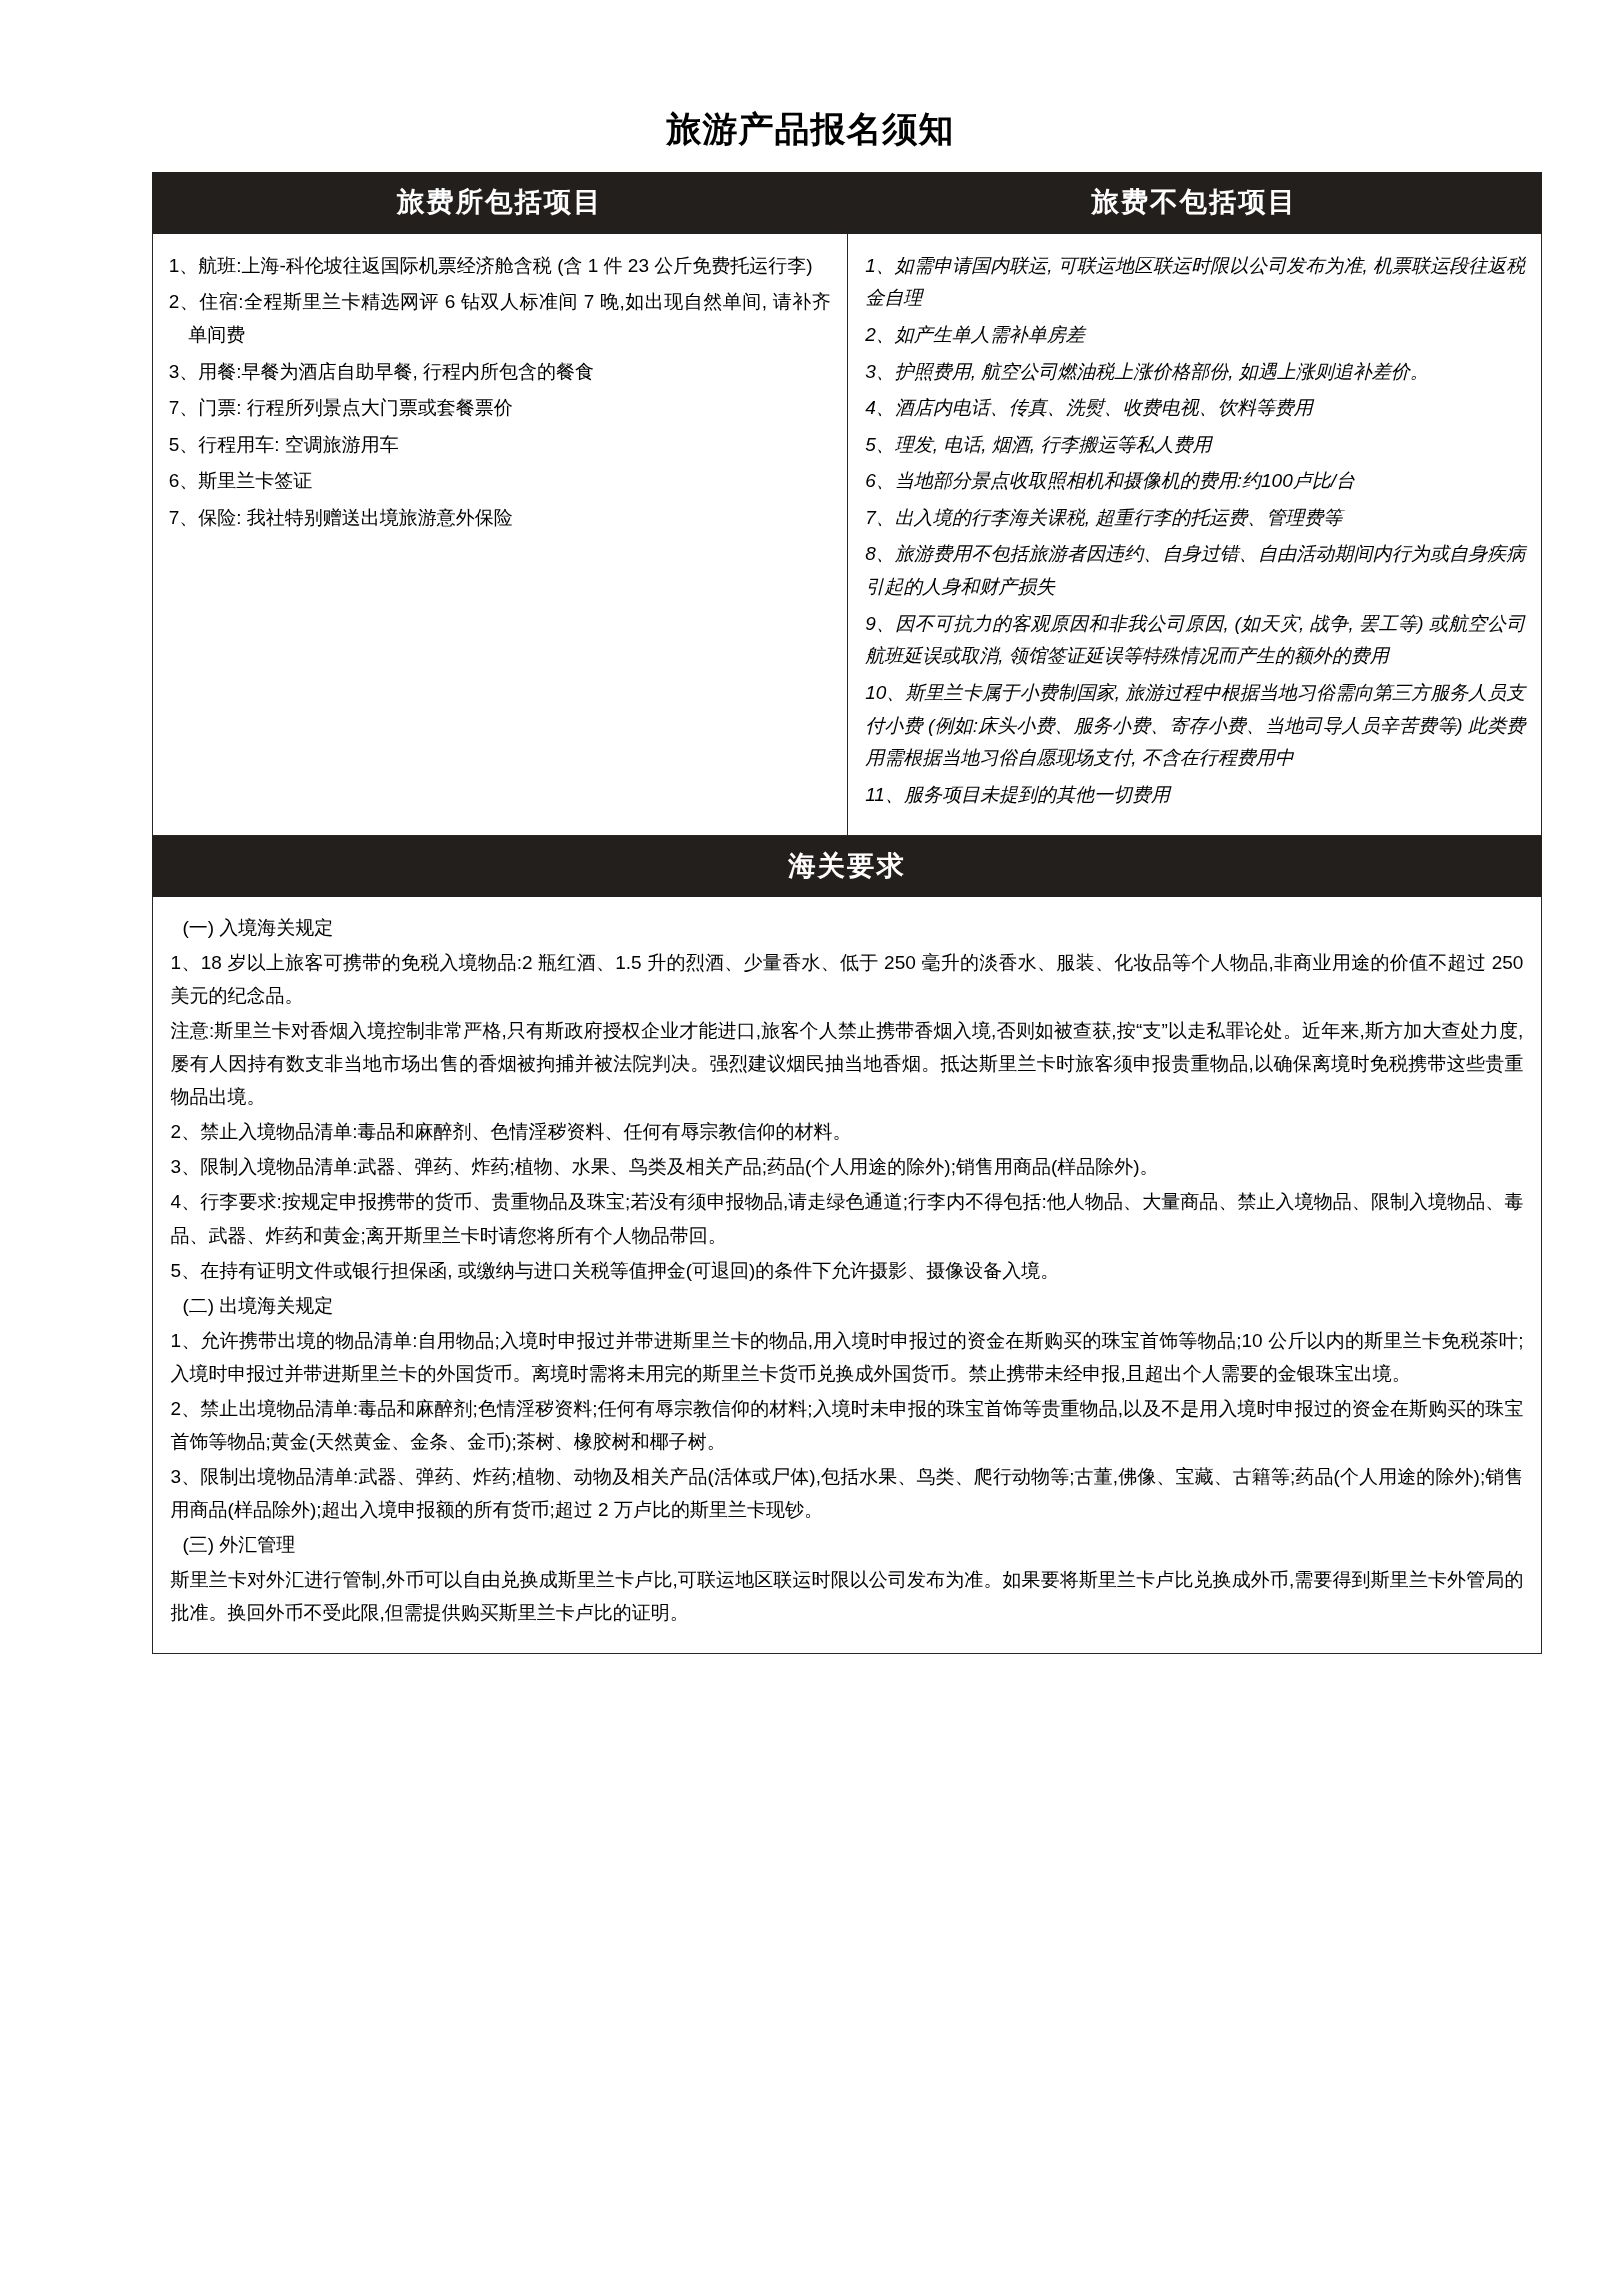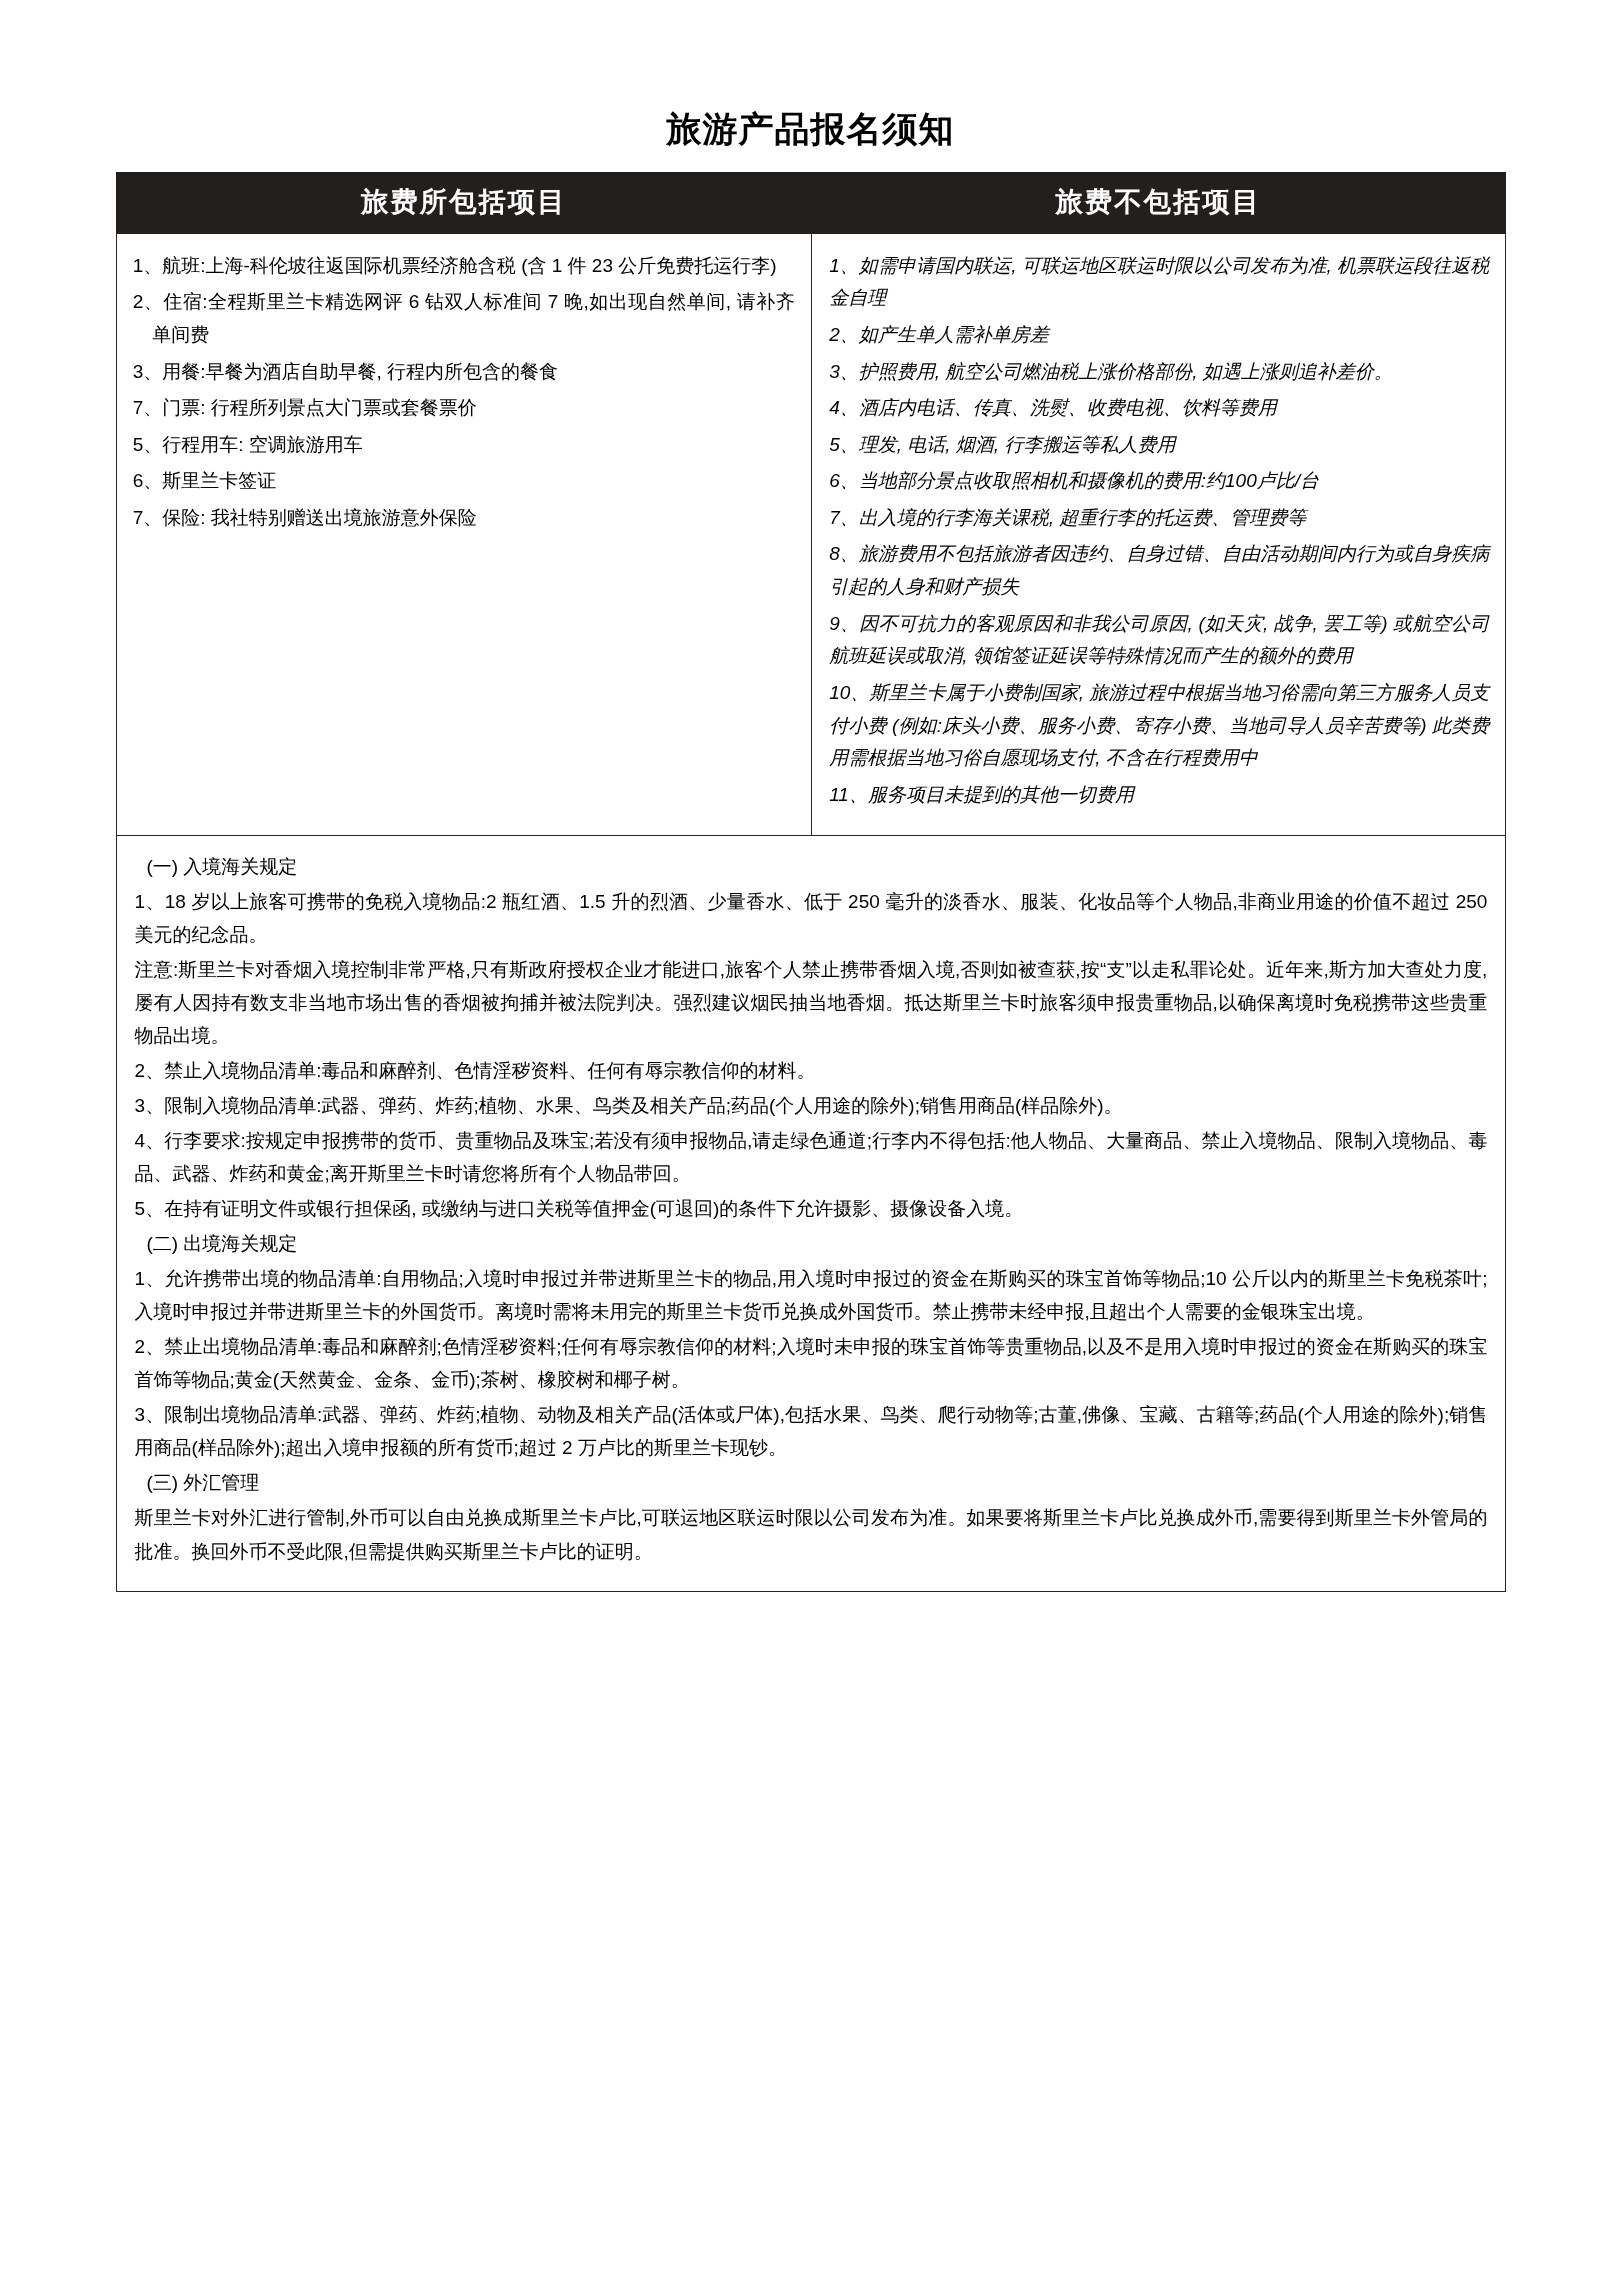--- a/index.html
+++ b/index.html
@@ -24,20 +24,21 @@
     font-size: 35px;
     font-weight: bold;
     letter-spacing: 1px;
     margin: 0 0 21.6px 0;
     line-height: 1.2;
   }
   table.main {
     width: 1390px;
     border-collapse: collapse;
     table-layout: fixed;
+    margin-left: 36px;
   }
   table.main td, table.main th {
     border: 1px solid #2b2622;
     vertical-align: top;
   }
   .band {
     background: #231f1d;
     color: #ffffff;
     text-align: center;
     font-size: 27.4px;
@@ -112,20 +113,23 @@
         <p class="item hang">5、理发, 电话, 烟酒, 行李搬运等私人费用</p>
         <p class="item hang">6、当地部分景点收取照相机和摄像机的费用:约100卢比/台</p>
         <p class="item hang">7、出入境的行李海关课税, 超重行李的托运费、管理费等</p>
         <p class="item hang">8、旅游费用不包括旅游者因违约、自身过错、自由活动期间内行为或自身疾病引起的人身和财产损失</p>
         <p class="item hang">9、因不可抗力的客观原因和非我公司原因, (如天灾, 战争, 罢工等) 或航空公司航班延误或取消, 领馆签证延误等特殊情况而产生的额外的费用</p>
         <p class="item hang">10、斯里兰卡属于小费制国家, 旅游过程中根据当地习俗需向第三方服务人员支付小费 (例如:床头小费、服务小费、寄存小费、当地司导人员辛苦费等) 此类费用需根据当地习俗自愿现场支付, 不含在行程费用中</p>
         <p class="item hang">11、服务项目未提到的其他一切费用</p>
       </td>
     </tr>
     <tr>
+      <td class="band" colspan="2">海关要求</td>
+    </tr>
+    <tr>
       <td class="customs-body" colspan="2">
         <p class="c-line c-indent">(一) 入境海关规定</p>
         <p class="c-line">1、18 岁以上旅客可携带的免税入境物品:2 瓶红酒、1.5 升的烈酒、少量香水、低于 250 毫升的淡香水、服装、化妆品等个人物品,非商业用途的价值不超过 250 美元的纪念品。</p>
         <p class="c-line">注意:斯里兰卡对香烟入境控制非常严格,只有斯政府授权企业才能进口,旅客个人禁止携带香烟入境,否则如被查获,按“支”以走私罪论处。近年来,斯方加大查处力度,屡有人因持有数支非当地市场出售的香烟被拘捕并被法院判决。强烈建议烟民抽当地香烟。抵达斯里兰卡时旅客须申报贵重物品,以确保离境时免税携带这些贵重物品出境。</p>
         <p class="c-line">2、禁止入境物品清单:毒品和麻醉剂、色情淫秽资料、任何有辱宗教信仰的材料。</p>
         <p class="c-line">3、限制入境物品清单:武器、弹药、炸药;植物、水果、鸟类及相关产品;药品(个人用途的除外);销售用商品(样品除外)。</p>
         <p class="c-line">4、行李要求:按规定申报携带的货币、贵重物品及珠宝;若没有须申报物品,请走绿色通道;行李内不得包括:他人物品、大量商品、禁止入境物品、限制入境物品、毒品、武器、炸药和黄金;离开斯里兰卡时请您将所有个人物品带回。</p>
         <p class="c-line">5、在持有证明文件或银行担保函, 或缴纳与进口关税等值押金(可退回)的条件下允许摄影、摄像设备入境。</p>
         <p class="c-line c-indent">(二) 出境海关规定</p>
         <p class="c-line">1、允许携带出境的物品清单:自用物品;入境时申报过并带进斯里兰卡的物品,用入境时申报过的资金在斯购买的珠宝首饰等物品;10 公斤以内的斯里兰卡免税茶叶;入境时申报过并带进斯里兰卡的外国货币。离境时需将未用完的斯里兰卡货币兑换成外国货币。禁止携带未经申报,且超出个人需要的金银珠宝出境。</p>

